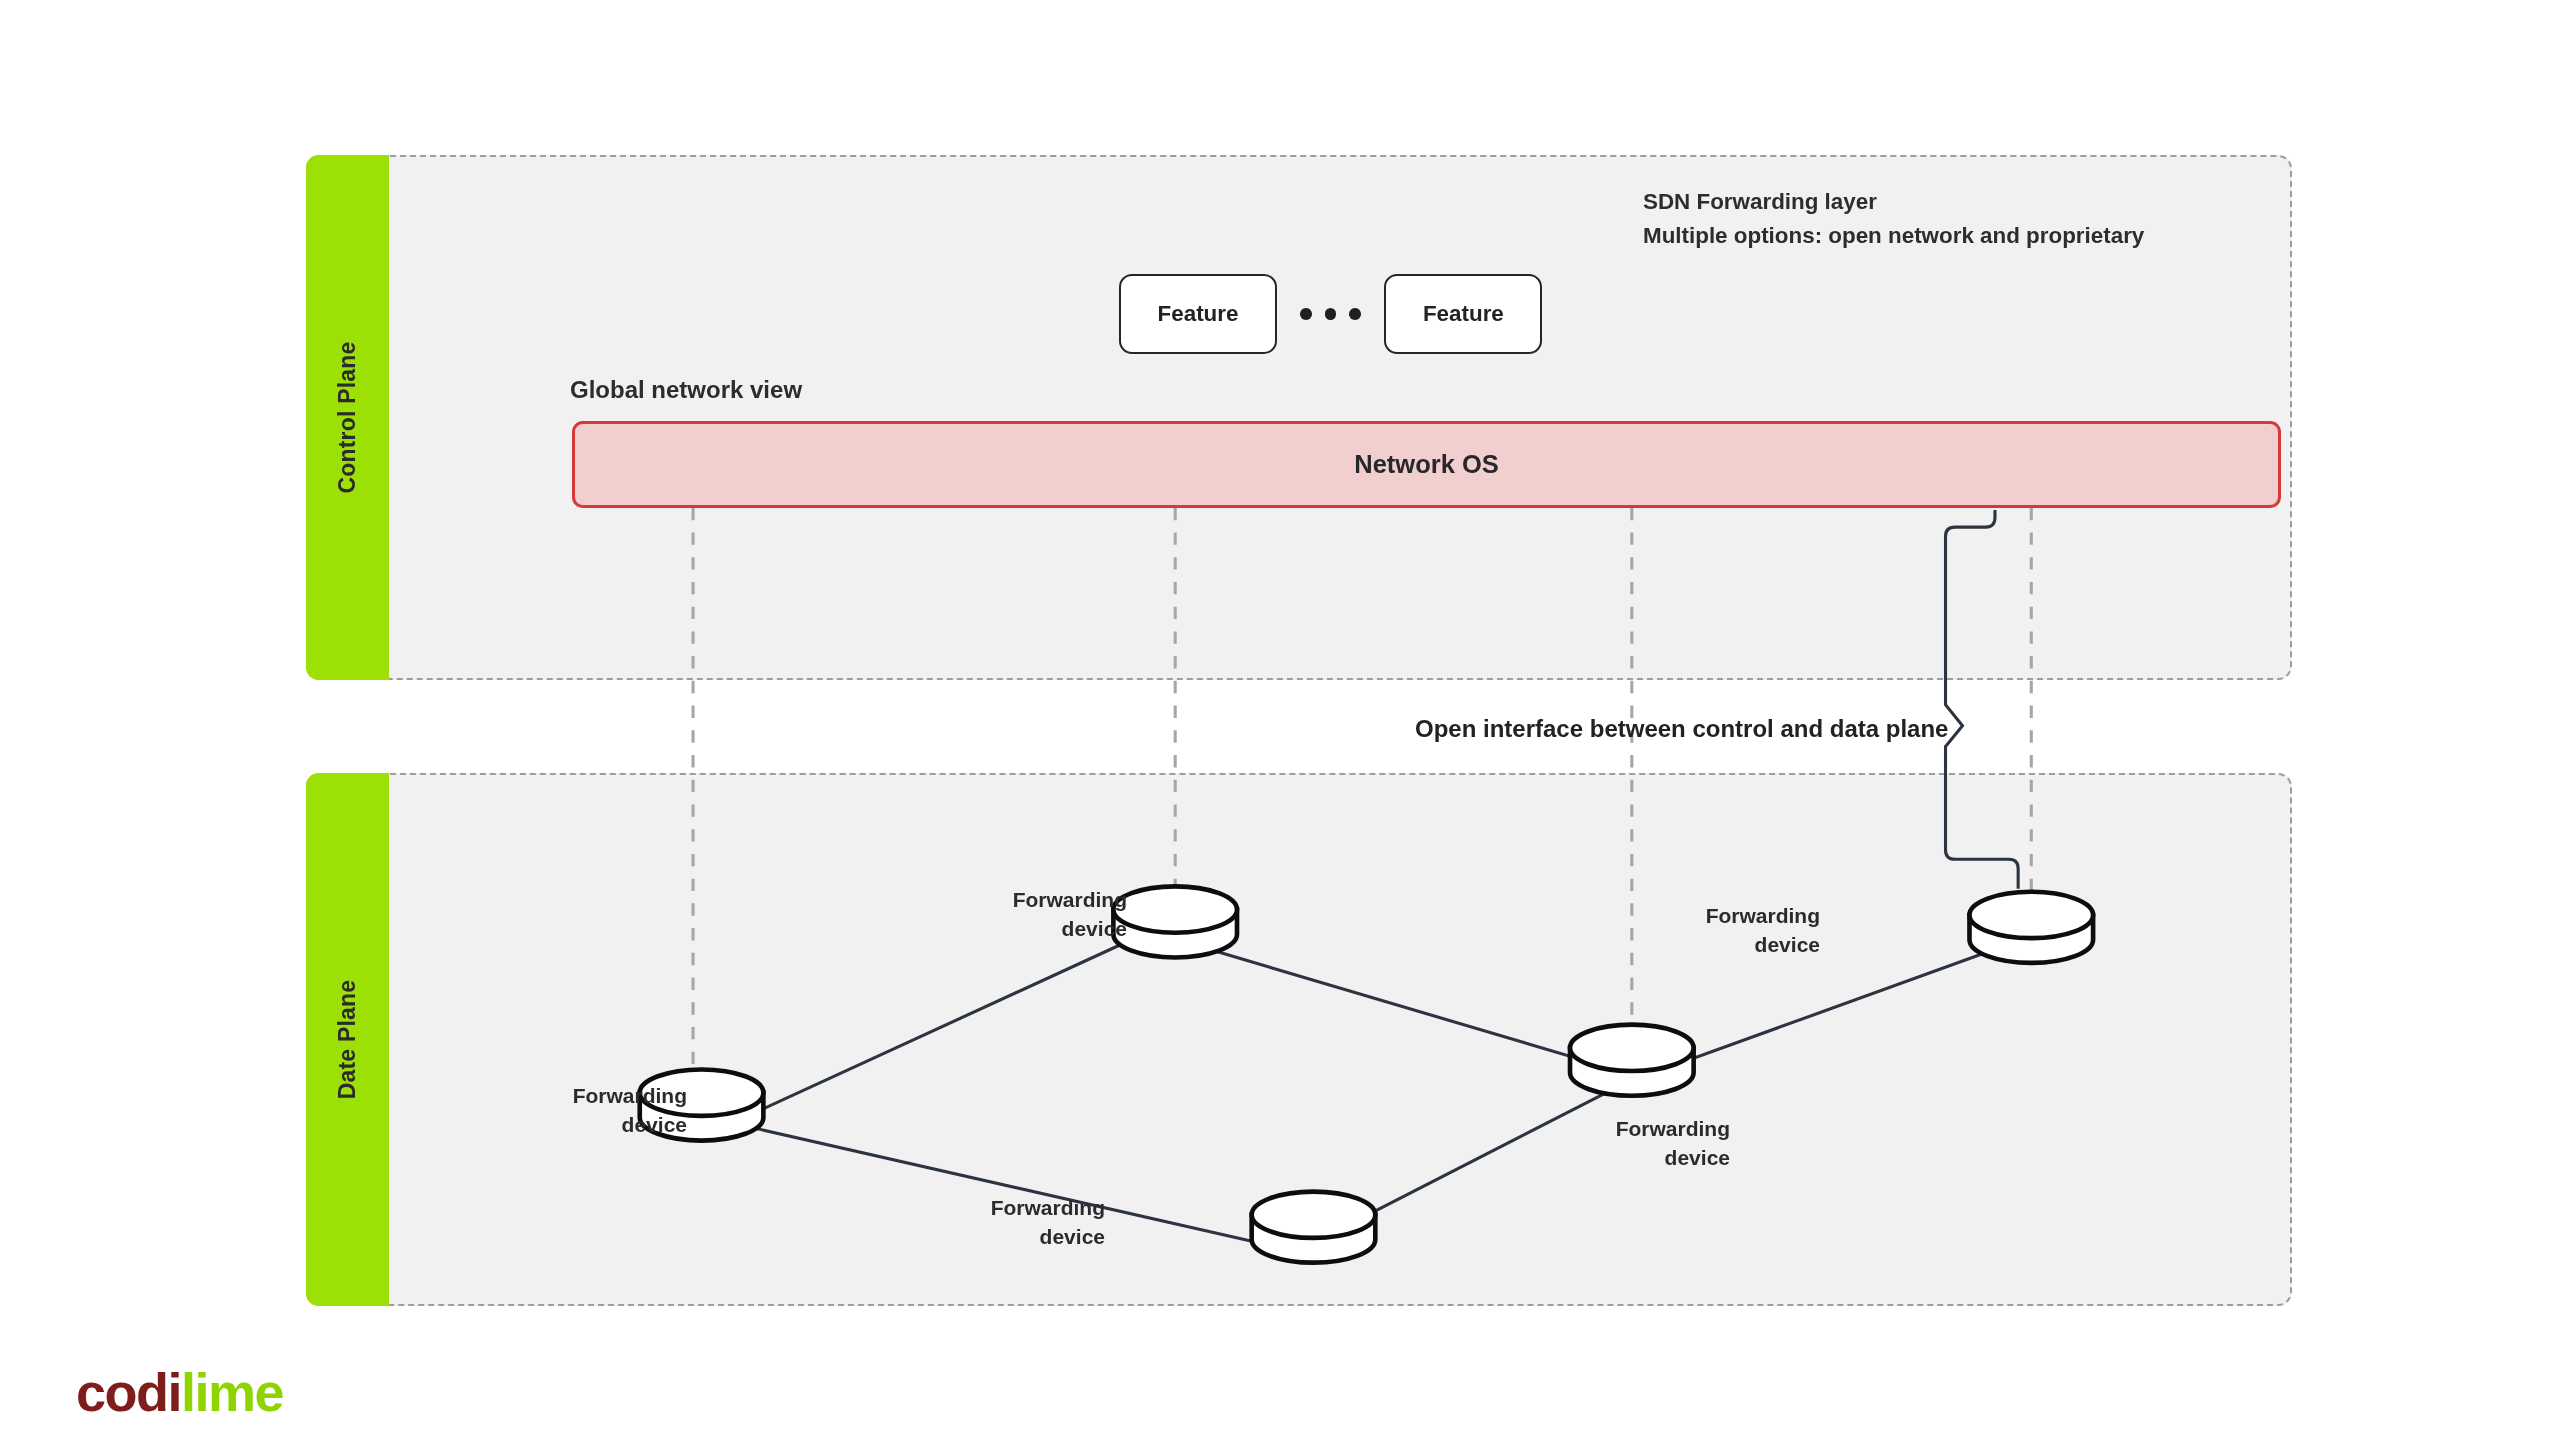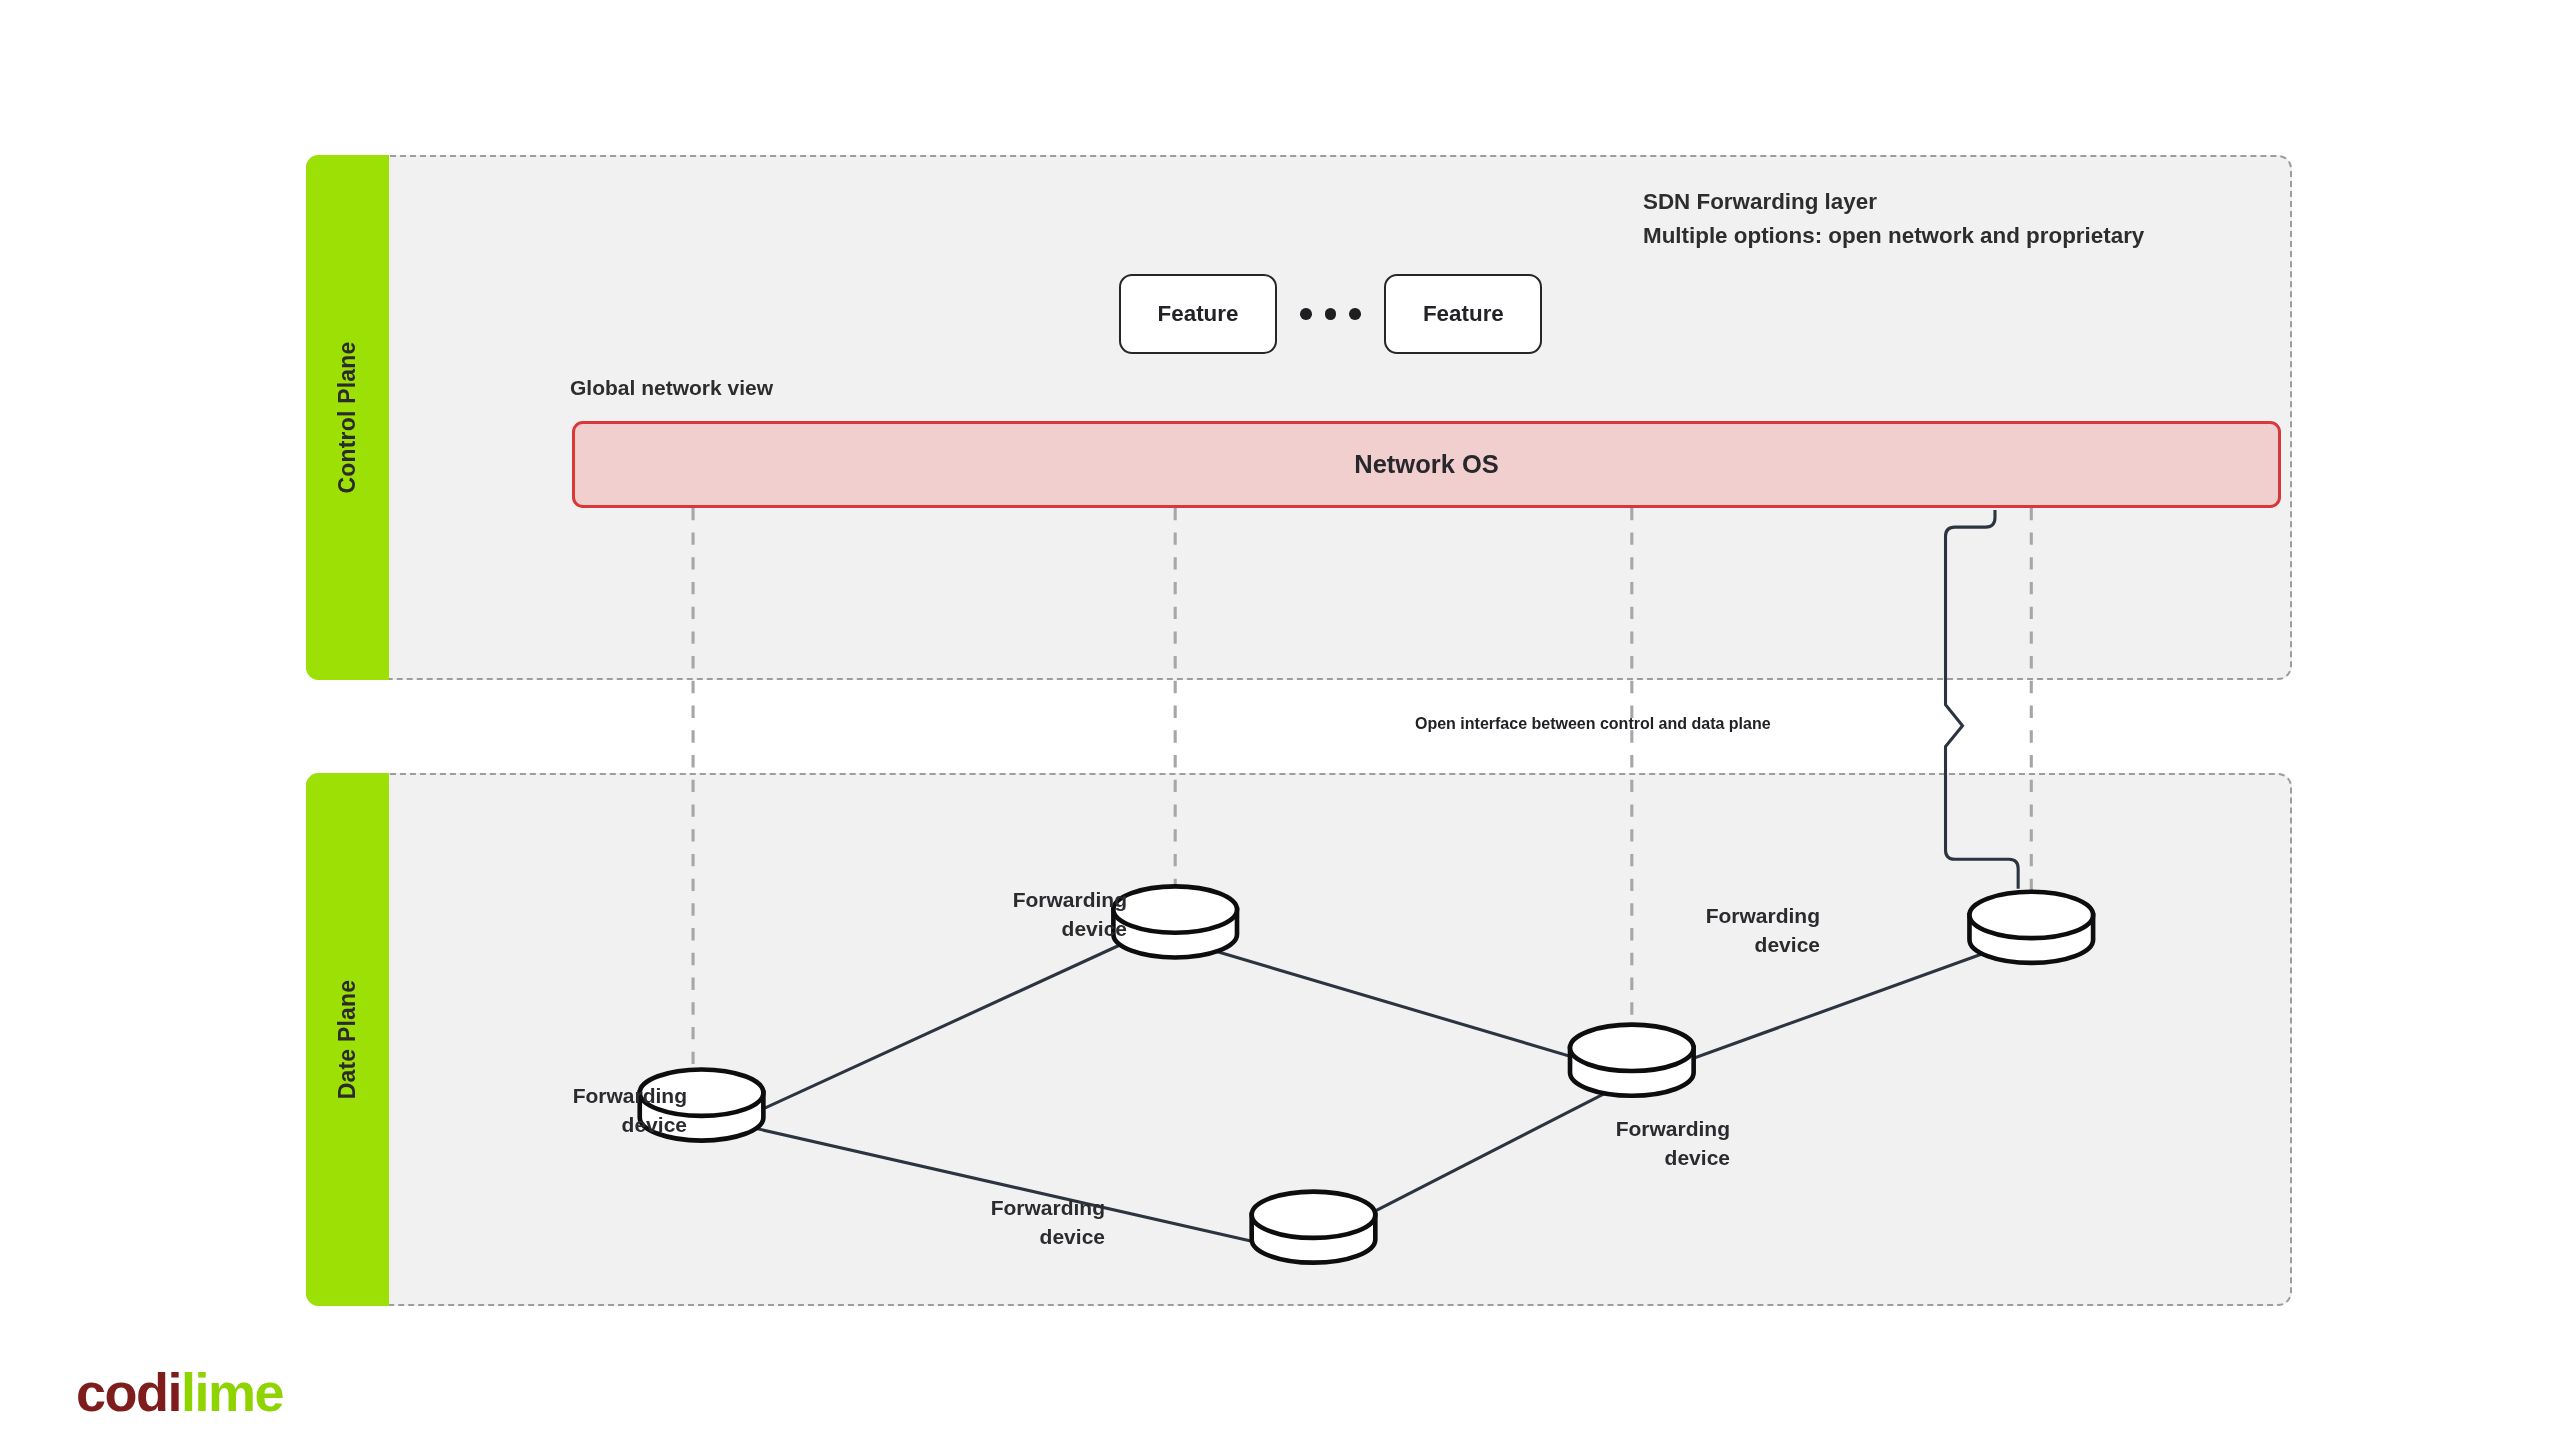--- a/index.html
+++ b/index.html
@@ -104,21 +104,21 @@
     width: 11.6px; height: 11.6px;
     border-radius: 50%;
     background: #1f1f22;
   }
 
   
   #global-view-label {
     position: absolute;
     left: 570px;
     top: 376px;
-    font-size: 21px;
+    font-size: 24px;
     font-weight: bold;
     color: #2d2d2d;
     z-index: 4;
   }
   #network-os-bar {
     position: absolute;
     left: 572px;
     top: 421px;
     width: 1709px;
     height: 87px;
@@ -135,21 +135,21 @@
     font-size: 25.5px;
     font-weight: bold;
     color: #28282c;
   }
 
   
   #open-interface-label {
     position: absolute;
     left: 1415px;
     top: 715px;
-    font-size: 16px;
+    font-size: 24px;
     font-weight: bold;
     color: #222226;
     white-space: nowrap;
     z-index: 4;
   }
 
   
   .device-label {
     position: absolute;
     font-size: 21px;

